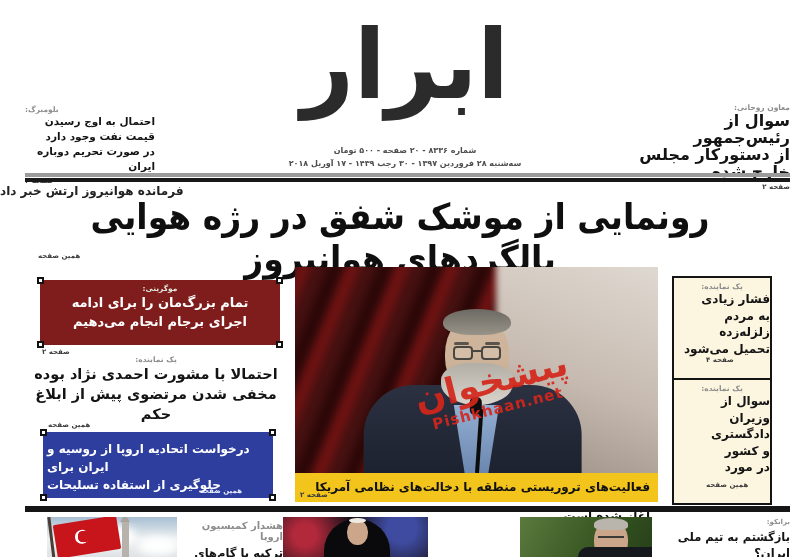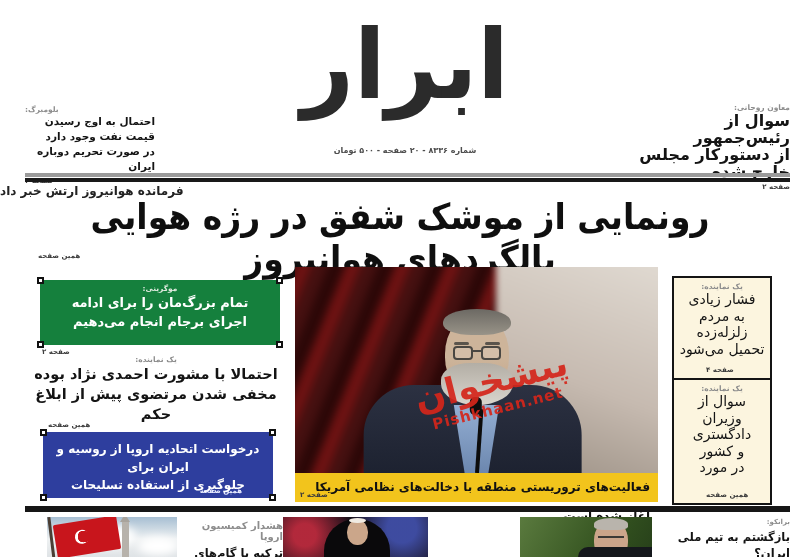--- a/index.html
+++ b/index.html
@@ -28,43 +28,43 @@
   .ear-right .bold-line{font-size:16px;line-height:17px;}
   .ear-right .ref{margin-top:3px;}
 
   
   .lead-kicker{left:0;top:184px;width:800px;text-align:left;font-size:12px;font-weight:700;color:#222;}
   .lead-headline{left:28px;top:199px;width:744px;text-align:center;font-size:33px;font-weight:900;
                  color:#0f0f0f;transform:scaleY(1.08);}
   .lead-ref{left:38px;top:252px;}
 
   
-  .green-box{left:40px;top:280px;width:240px;height:65px;background:#15803d;text-align:center;}
+  .green-box{left:40px;top:280px;width:240px;height:65px;background:#7f1d1d;text-align:center;}
   .green-box .kicker{color:#dfeade;padding-top:4px;}
   .green-box .bold-line{color:#ffffff;font-size:13px;line-height:19px;}
   .corner{width:7px;height:7px;background:#ffffff;border:2px solid #111;box-sizing:border-box;position:absolute;}
   .c-tl{top:-3px;left:-3px;} .c-tr{top:-3px;right:-3px;} .c-bl{bottom:-3px;left:-3px;} .c-br{bottom:-3px;right:-3px;}
   .green-ref{left:42px;top:348px;}
 
   .midleft{left:30px;top:355px;width:252px;text-align:center;}
   .midleft .bold-line{font-size:14.5px;line-height:20px;font-weight:900;}
   .midleft-ref{left:48px;top:421px;}
 
-  .blue-box{left:43px;top:432px;width:230px;height:66px;background:#2e3e9e;text-align:center;}
+  .blue-box{left:43px;top:432px;width:230px;height:66px;background:#2e3e9e;text-align:left;}
   .blue-box .bold-line{color:#ffffff;font-size:12px;line-height:18px;padding:0 4px;}
   .blue-box .pad{height:8px;}
   .blue-ref{position:absolute;right:31px;bottom:3px;color:#e9ecff;font-size:7px;font-weight:700;}
 
   
   .side-box{left:672px;width:100px;background:#fcf5df;border:2px solid #141414;box-sizing:border-box;text-align:center;}
   .side-top{top:276px;height:104px;}
   .side-bottom{top:378px;height:127px;}
   .side-box .kicker{padding-top:4px;}
-  .side-box .bold-line{font-size:14px;line-height:16.5px;font-weight:400;}
-  .side-box .ref{position:absolute;left:5px;bottom:4px;padding-left:27px;}
+  .side-box .bold-line{font-size:12px;line-height:16.5px;font-weight:700;text-align:right;}
+  .side-box .ref{position:absolute;left:5px;bottom:14px;padding-left:27px;}
 
   
   .photo{left:295px;top:267px;width:363px;height:206px;overflow:hidden;background:#777;}
   .ph-left{position:absolute;top:-12px;bottom:-12px;left:-12px;width:62%;
            background:repeating-linear-gradient(112deg,#2b0707 0 16px,#6f1212 16px 30px,#451010 30px 46px);filter:blur(4px);}
   .ph-right{position:absolute;top:-12px;bottom:-12px;right:-12px;width:48%;
             background:linear-gradient(200deg,#e2dcd4 0%,#c6bab0 55%,#958a7e 100%);filter:blur(3px);}
   .torso{position:absolute;left:50%;transform:translateX(-52%);bottom:-6px;width:218px;height:94px;
          background:linear-gradient(180deg,#2c3142,#1c212f);border-radius:50px 50px 0 0;}
   .shirt{position:absolute;left:50%;transform:translateX(-50%);bottom:0;width:54px;height:68px;
@@ -125,20 +125,21 @@
   .branko-text .kicker{font-size:7px;}
   .branko-text .bold-line{font-size:11.5px;line-height:16px;margin-top:3px;}
 </style>
 </head>
 <body>
 
 <div class="page">
 
   <div class="abs masthead-title">ابرار</div>
   <div class="abs issue-line">شماره ۸۳۳۶ - ۲۰ صفحه - ۵۰۰ تومان</div>
+  <div class="abs date-line">سه‌شنبه ۲۸ فروردین ۱۳۹۷ - ۳۰ رجب ۱۴۳۹ - ۱۷ آوریل ۲۰۱۸</div>
 
   <div class="abs ear-right">
     <div class="kicker">معاون روحانی:</div>
     <div class="bold-line">سوال از رئیس‌جمهور</div>
     <div class="bold-line">از دستورکار مجلس خارج شده</div>
     <div class="ref">صفحه ۲</div>
   </div>
 
   <div class="abs ear-left">
     <div class="kicker">بلومبرگ:</div>

